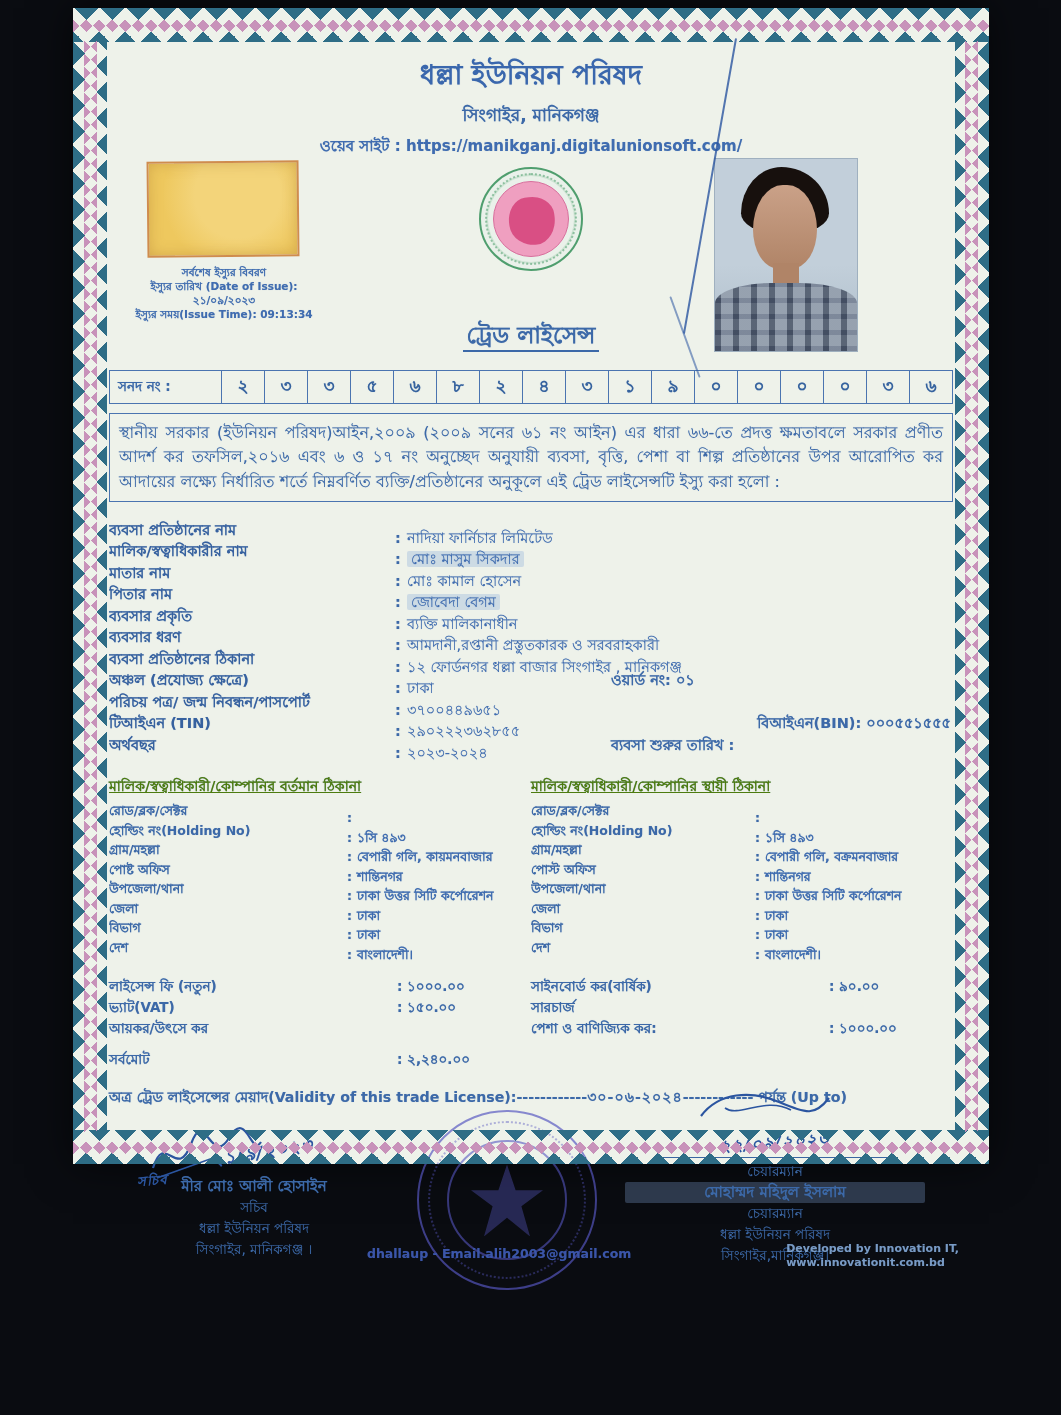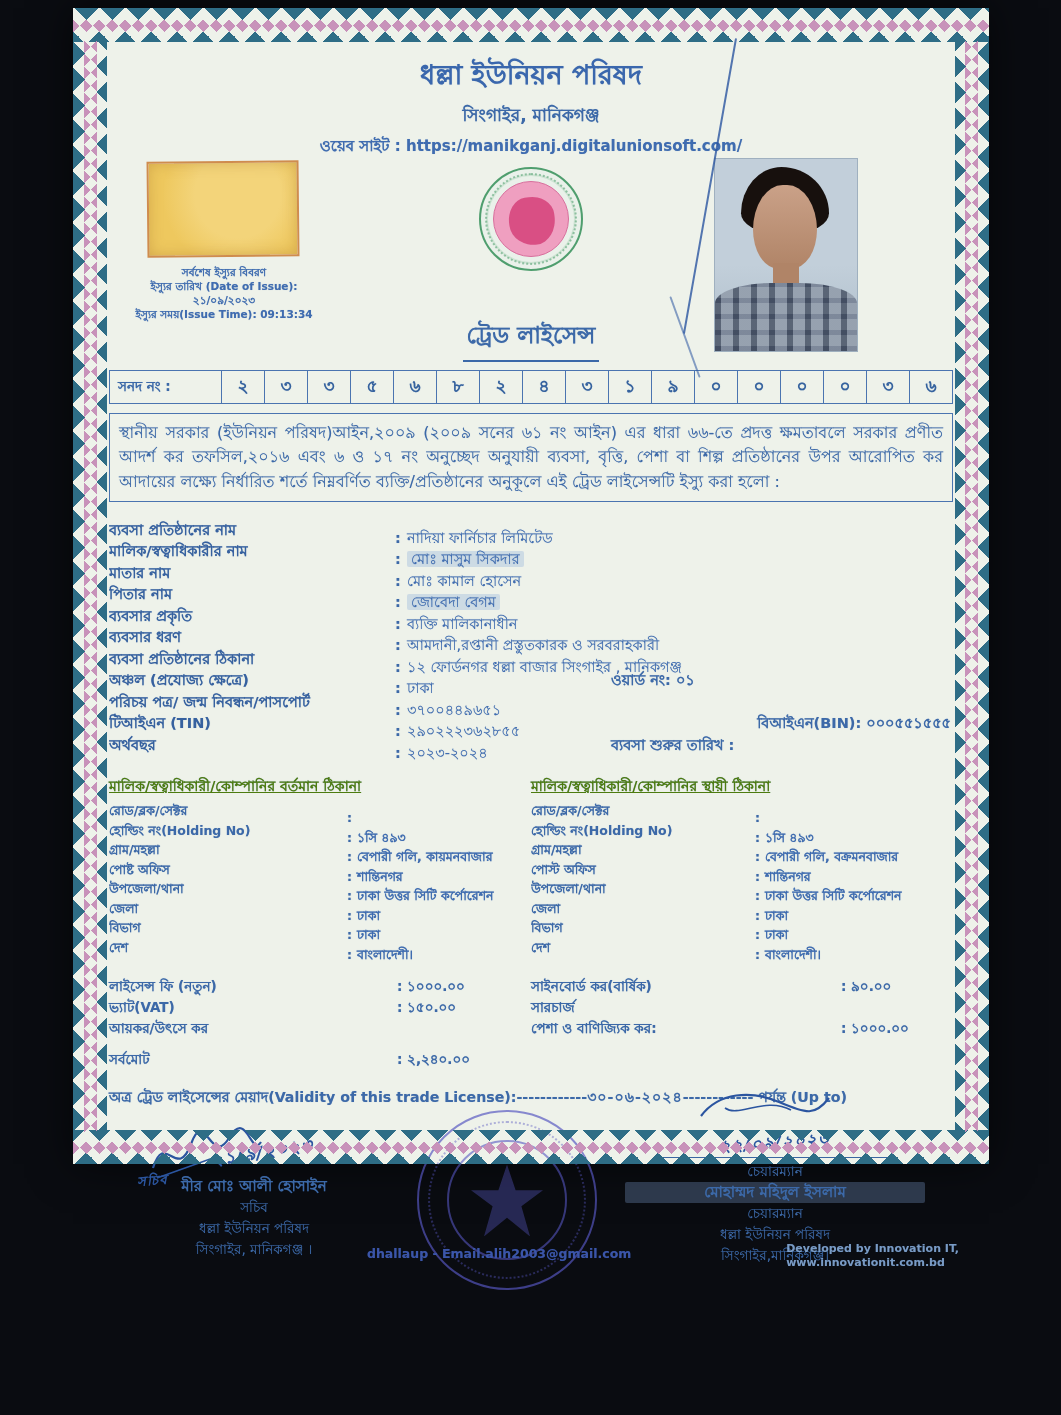--- a/index.html
+++ b/index.html
@@ -51,21 +51,21 @@
   .photo{position:absolute;right:96px;top:0;width:142px;height:192px;background:linear-gradient(180deg,#c2cfda 0 55%,#aebdca 100%);overflow:hidden;box-shadow:0 0 0 1px #9fb0bf;}
   .hair{position:absolute;left:26px;top:8px;width:88px;height:66px;background:#17100d;border-radius:46% 54% 40% 40%/70% 70% 30% 30%;}
   .face{position:absolute;left:38px;top:26px;width:64px;height:84px;background:linear-gradient(180deg,#caa188,#b08467);border-radius:48% 48% 42% 42%/55% 55% 48% 48%;}
   .neck{position:absolute;left:58px;top:104px;width:26px;height:26px;background:#b08467;}
   .shirt{position:absolute;left:0;bottom:0;width:100%;height:68px;background:
     repeating-linear-gradient(90deg, rgba(40,50,70,.55) 0 6px, rgba(150,160,175,.5) 6px 18px),
     repeating-linear-gradient(0deg, rgba(60,70,95,.45) 0 5px, rgba(170,180,190,.45) 5px 16px),#8795a5;
     border-radius:40% 40% 0 0/30% 30% 0 0;}
   
   .license-title{text-align:center;font-size:23px;font-weight:bold;margin-top:6px;}
-  .license-title span{border-bottom:2.5px solid var(--ink);padding:0 4px 12px;}
+  .license-title span{border-bottom:2.5px solid var(--ink);padding:0 4px 2px;}
   .serial-row{display:flex;margin-top:14px;border:1.5px solid #4a74b0;height:34px;}
   .serial-label{width:112px;border-right:1.5px solid #4a74b0;font-size:13.5px;font-weight:bold;display:flex;align-items:center;padding-left:8px;}
   .serial-cell{flex:1;border-right:1px solid #4a74b0;display:flex;align-items:center;justify-content:center;font-size:17px;font-weight:bold;color:#35629e;}
   .serial-cell:last-child{border-right:none;}
   .legal-box{margin-top:9px;border:1.5px solid #4a74b0;padding:7px 9px;font-size:16px;line-height:1.52;text-align:justify;color:#3c69a8;font-weight:500;}
   
   .fields{margin-top:17px;}
   .frow{position:relative;height:21.5px;font-size:14.5px;white-space:nowrap;}
   .flabel{display:inline-block;width:286px;font-weight:bold;color:#36619f;overflow:hidden;}
   .fcolon{display:inline-block;width:12px;font-weight:bold;}
@@ -83,21 +83,21 @@
   .alabel{display:inline-block;width:238px;font-weight:bold;overflow:hidden;}
   .addr-col.rightcol .alabel{width:224px;}
   .acolon{display:inline-block;width:10px;font-weight:bold;}
   .avalue{font-weight:bold;color:#3f6cb0;}
   
   .fees-wrap{display:flex;margin-top:18px;}
   .fees-col{width:422px;position:relative;}
   .ferow{position:relative;height:21px;font-size:13.5px;white-space:nowrap;}
   .felabel{display:inline-block;font-weight:bold;}
   .feval{position:absolute;left:288px;font-weight:bold;}
-  .fees-col.rightcol .feval{left:310px;}
+  .fees-col.rightcol .feval{left:298px;}
   .fegap{height:10px;}
   
   .validity{margin-top:16px;font-size:14.2px;font-weight:bold;white-space:nowrap;}
   .vdate{letter-spacing:1px;}
   
   .sig-area{position:relative;height:210px;margin-top:14px;font-size:13.5px;}
   .sig-left{position:absolute;left:10px;top:52px;width:270px;text-align:center;line-height:21px;}
   .sig-name{font-weight:bold;font-size:15px;}
   .scribble{position:absolute;color:#2b55a0;}
   .scr-l{left:28px;top:-52px;}

